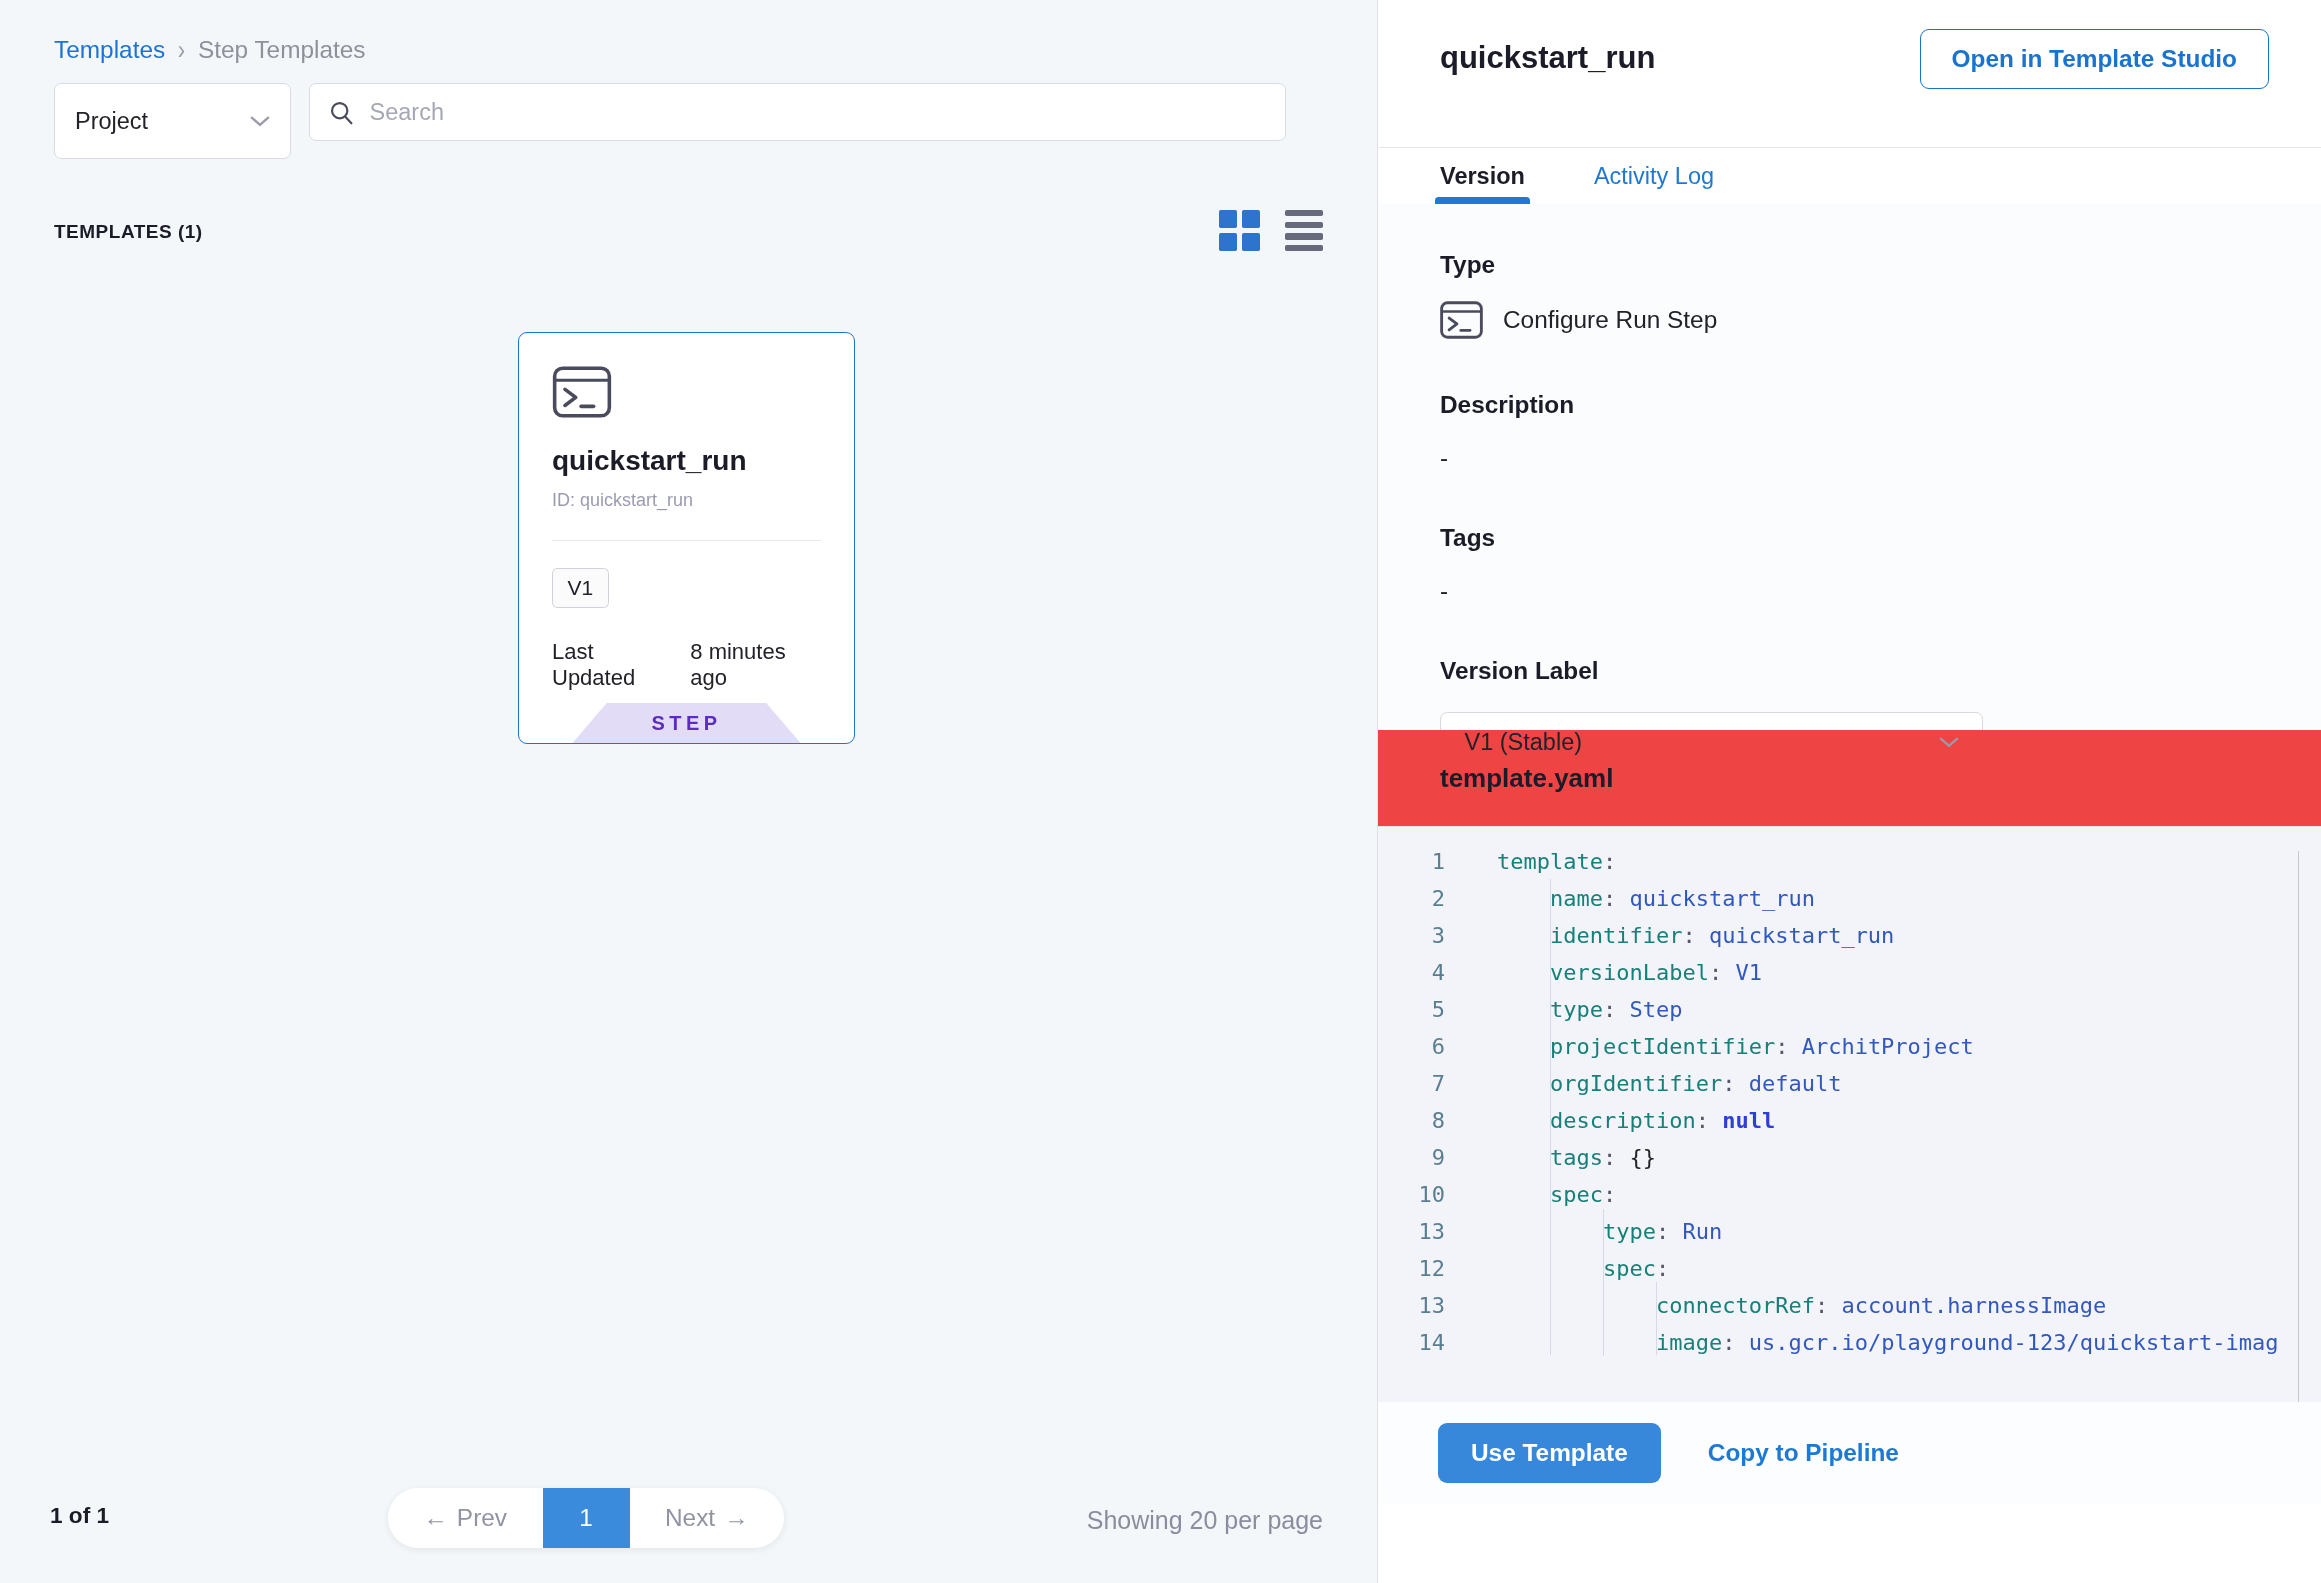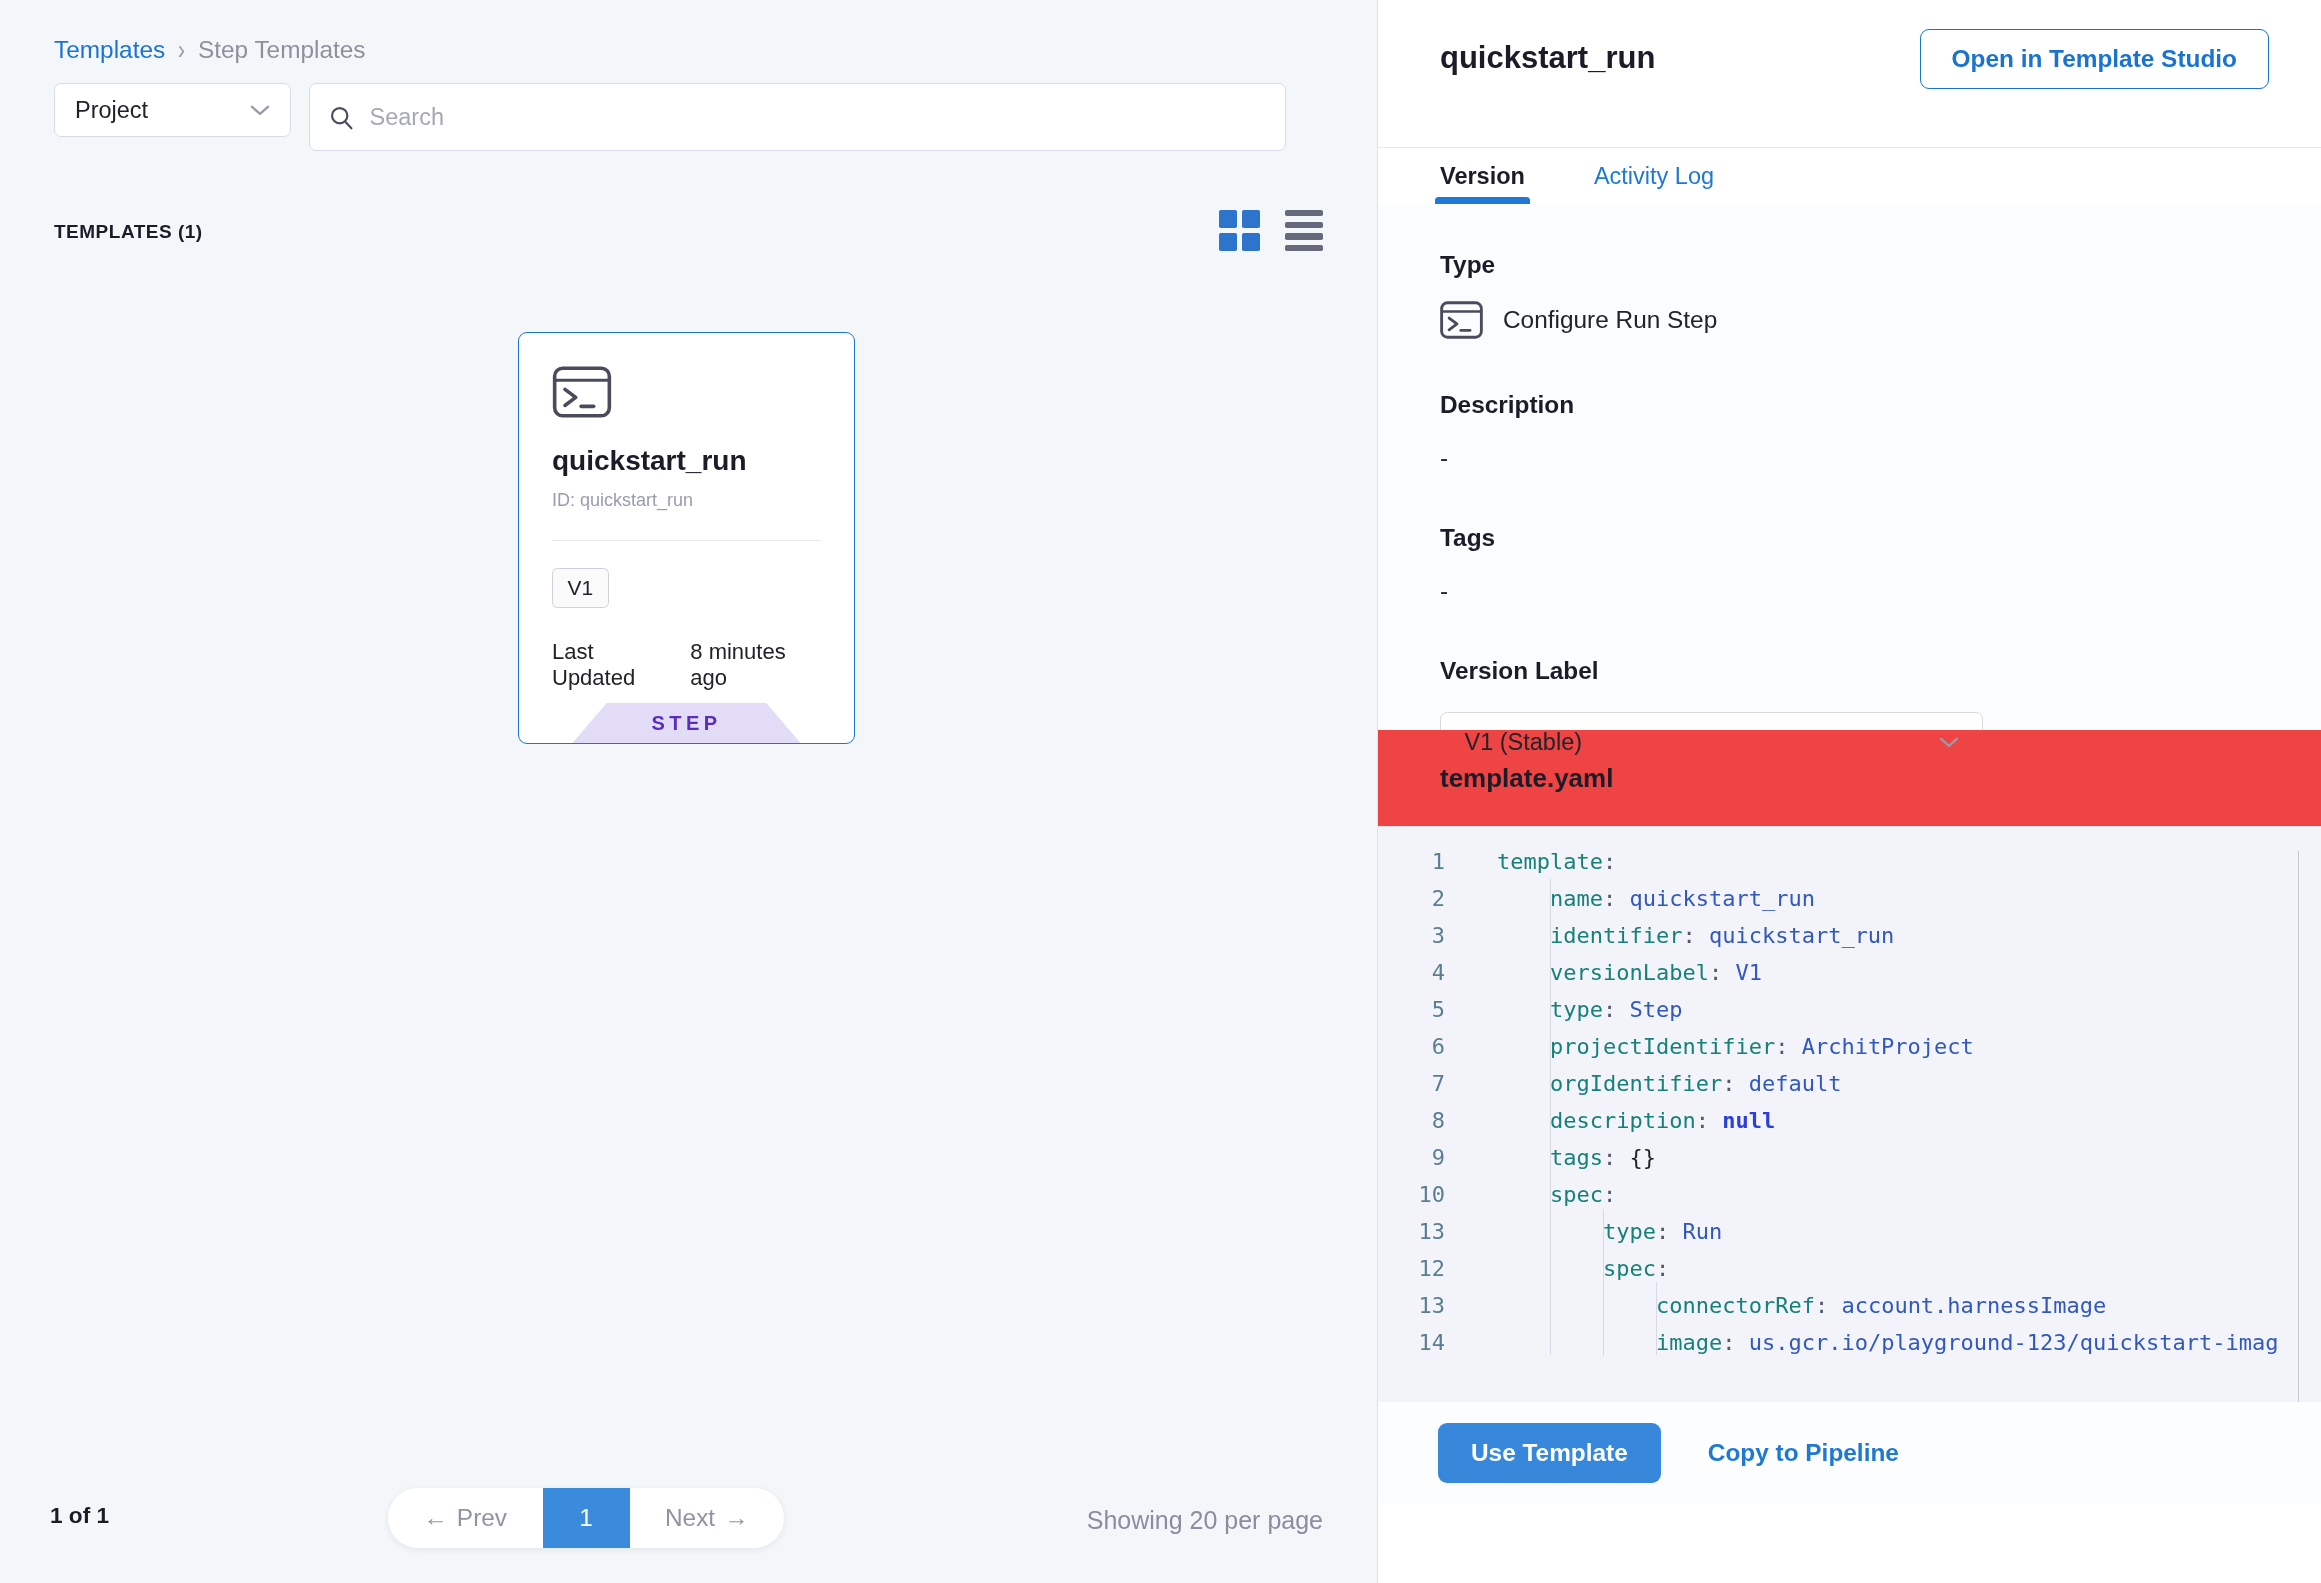--- a/index.html
+++ b/index.html
@@ -15,26 +15,26 @@
 
   
   .left { width:1377px; height:1583px; position:relative; background:#f3f7f9; }
   .breadcrumb { position:absolute; left:54px; top:36px; font-size:24.4px; display:flex; align-items:center; gap:12.7px; }
   .crumb-link { color:#1c73d4; cursor:pointer; }
   .crumb-sep { color:#9b9caa; font-size:22px; transform:scaleY(1.25); }
   .crumb-current { color:#8f909c; }
 
   .filter-row { position:absolute; left:54px; top:83px; display:flex; gap:18px; }
   .scope-select {
-    width:237px; height:54px; background:#fff; border:0.9px solid #d9dae5; border-radius:7.2px;
+    width:237px; height:76px; background:#fff; border:0.9px solid #d9dae5; border-radius:7.2px;
     display:flex; align-items:center; justify-content:space-between; padding:0 20px;
     font-size:23.5px; color:#22222a; cursor:pointer;
   }
   .search-box {
-    width:977px; height:68px; background:#fff; border:0.9px solid #d9dae5; border-radius:7.2px;
+    width:977px; height:58px; background:#fff; border:0.9px solid #d9dae5; border-radius:7.2px;
     display:flex; align-items:center; padding:0 18px; gap:14.5px;
   }
   .search-box input {
     border:none; outline:none; flex:1; font-size:23.5px; color:#22222a;
     font-family:"Liberation Sans", sans-serif; background:transparent;
   }
   .search-box input::placeholder { color:#a6a7b5; }
 
   .section-head { position:absolute; left:54px; top:221px; font-size:19px; font-weight:bold; letter-spacing:0.5px; color:#1c1c28; }
   .view-toggle { position:absolute; right:54px; top:210px; display:flex; gap:25px; align-items:center; }

